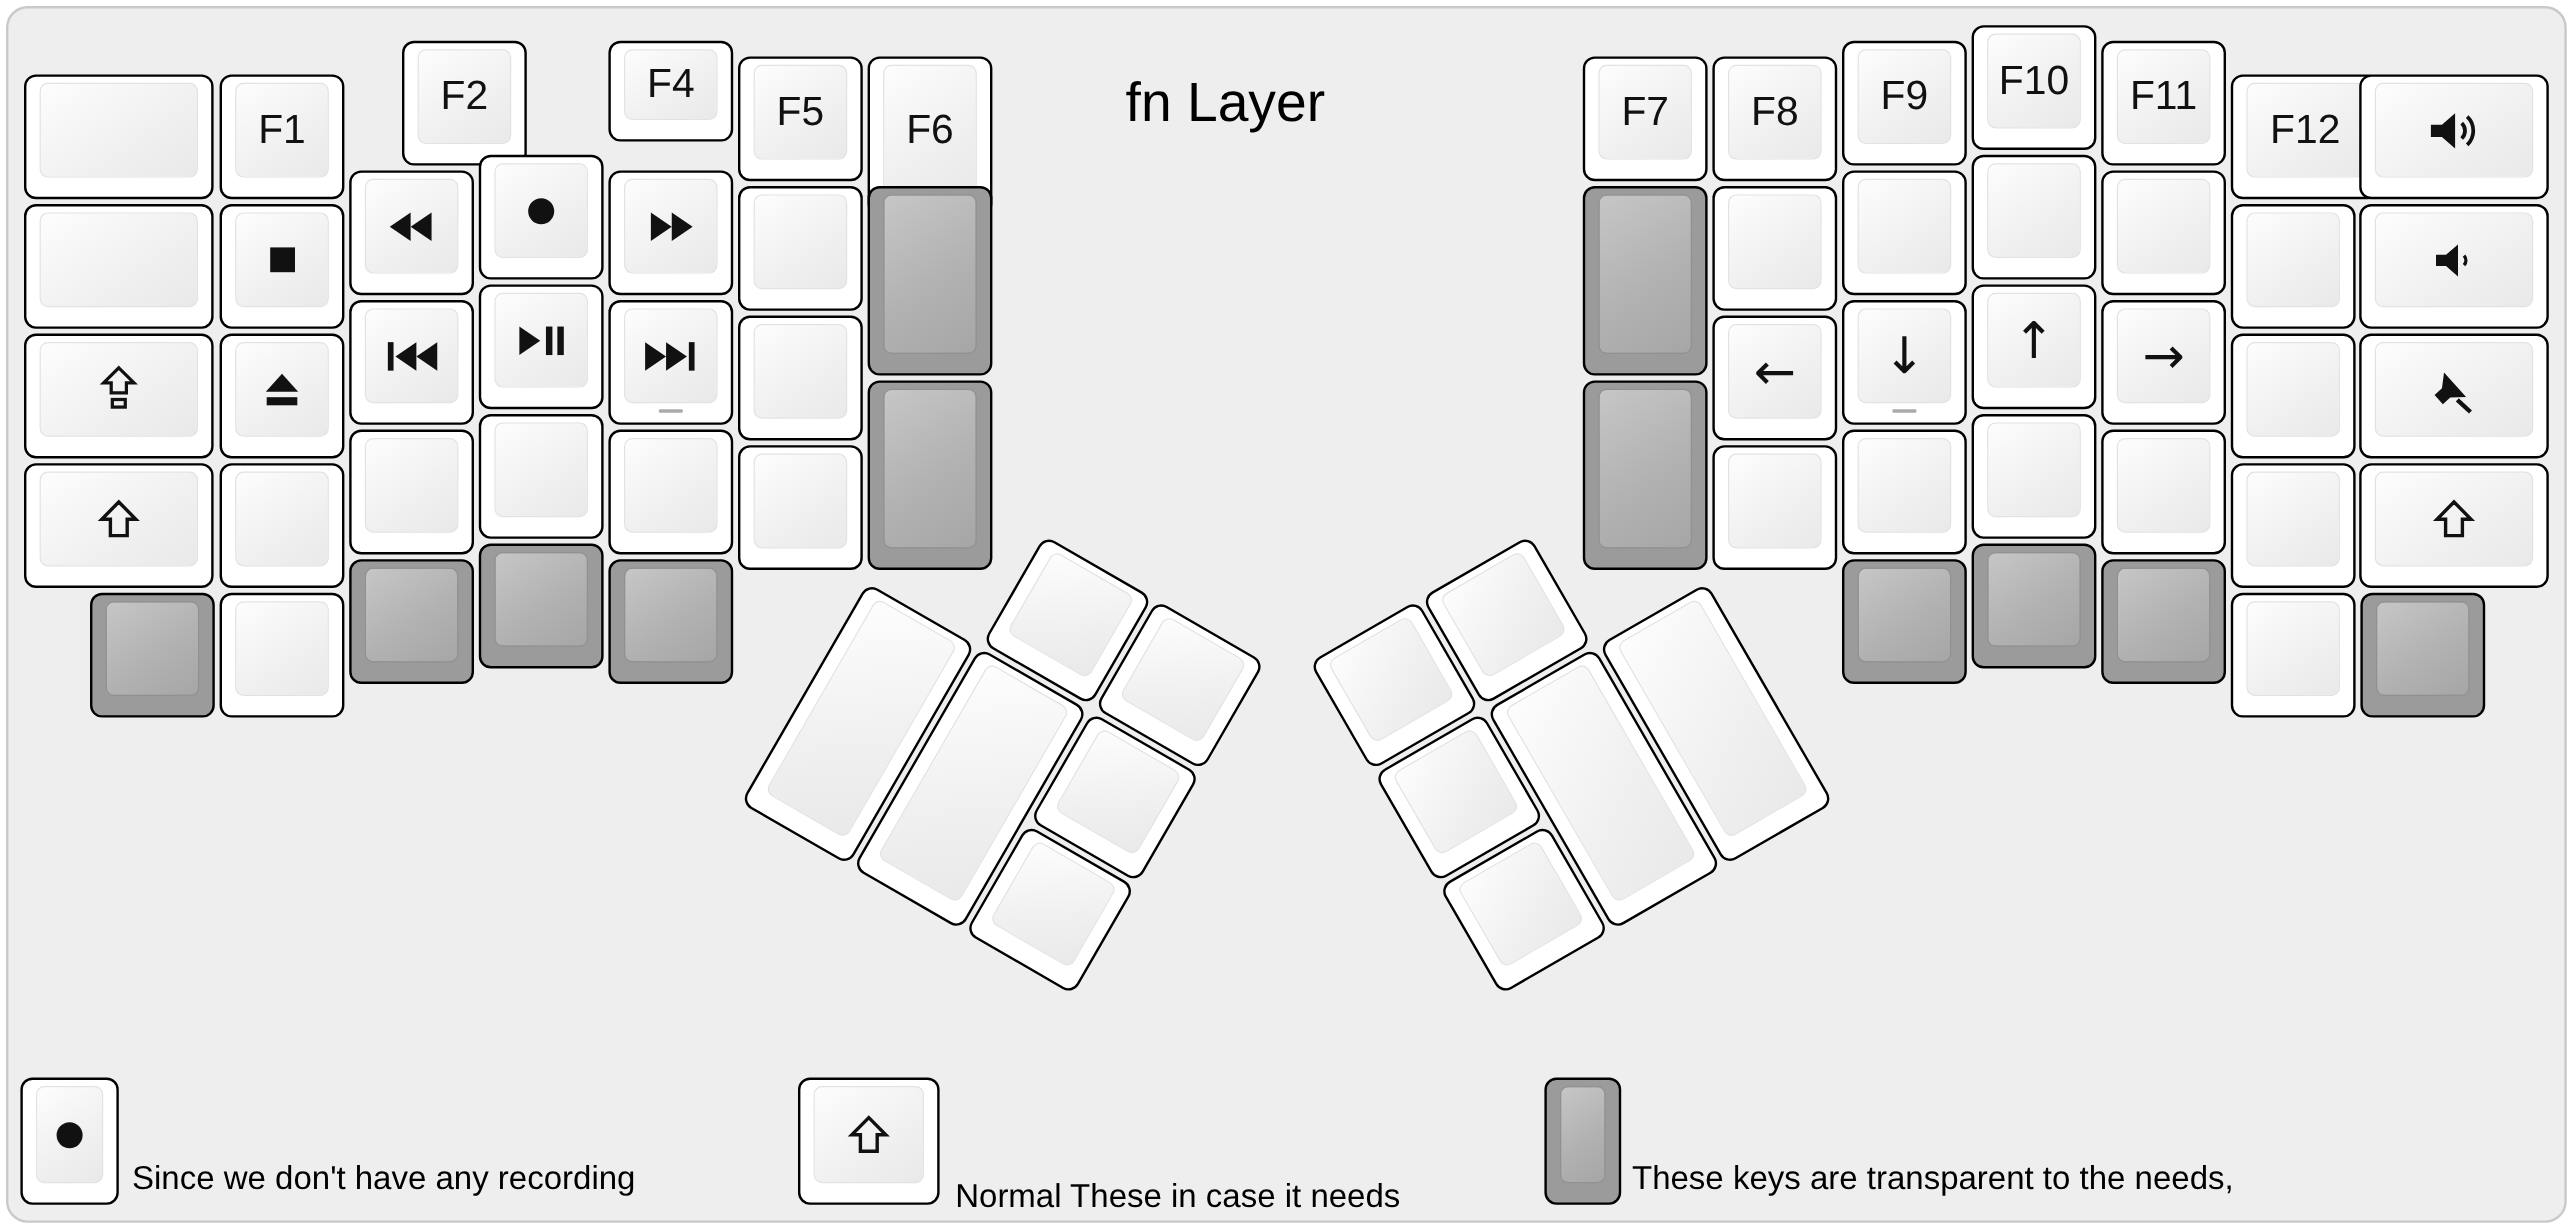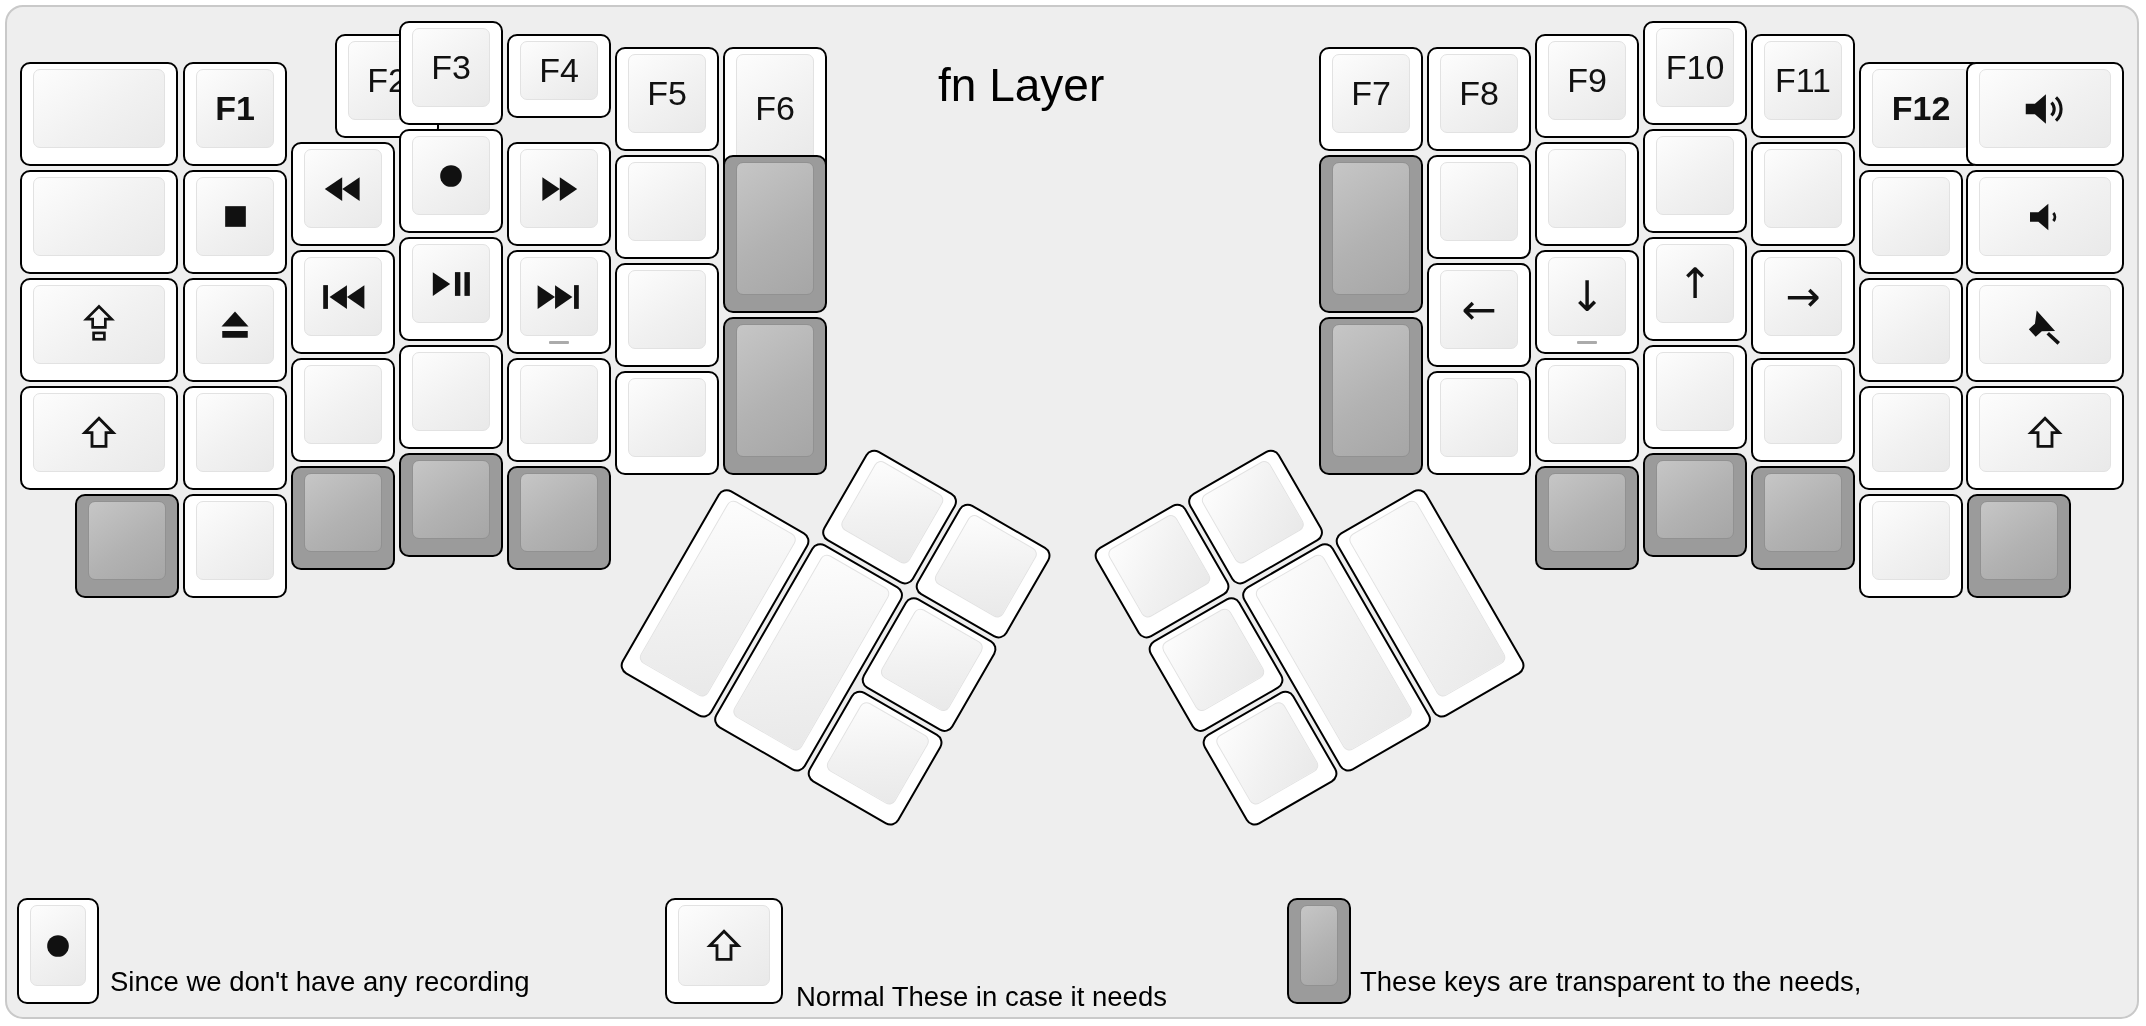--- a/index.html
+++ b/index.html
@@ -71,21 +71,21 @@
           <span>
             <svg width="40" height="40" viewBox="0 0 24 24">
               <path class="line" d="M12 3.2 L20.5 11.8 H16.2 V20 H7.8 V11.8 H3.5 Z"></path>
             </svg>
           </span>
         </div>
       </div>
       <div class="key gray" style="left: 75px; top: 494px; width: 104px; height: 104px;">
         <div class="keytop"></div>
       </div>
-      <div class="key white" style="left: 183px; top: 62px; width: 104px; height: 104px; font-weight: bold;">
+      <div class="key white" style="left: 183px; top: 62px; width: 104px; height: 104px;">
         <div class="keytop">
           <span class="key-label">F1</span>
         </div>
       </div>
       <div class="key white" style="left: 183px; top: 170px; width: 104px; height: 104px;">
         <div class="keytop">
           <span>
             <svg width="31" height="31" viewBox="0 0 24 24">
               <rect class="fill" x="4" y="4" width="16" height="16"></rect>
             </svg>
@@ -133,25 +133,20 @@
             </svg>
           </span>
         </div>
       </div>
       <div class="key white" style="left: 291px; top: 358px; width: 104px; height: 104px;">
         <div class="keytop"></div>
       </div>
       <div class="key gray" style="left: 291px; top: 466px; width: 104px; height: 104px;">
         <div class="keytop"></div>
       </div>
-      <div class="key white" style="left: 399px; top: 21px; width: 104px; height: 104px;">
-        <div class="keytop">
-          <span class="key-label">F3</span>
-        </div>
-      </div>
       <div class="key white" style="left: 399px; top: 129px; width: 104px; height: 104px;">
         <div class="keytop">
           <span>
             <svg width="40" height="40" viewBox="0 0 24 24">
               <circle class="fill" cx="12" cy="12" r="6.5"></circle>
             </svg>
           </span>
         </div>
       </div>
       <div class="key white" style="left: 399px; top: 237px; width: 104px; height: 104px;">
@@ -307,21 +302,21 @@
         <div class="keytop">
           <span><span class="arrow-glyph">→</span></span>
         </div>
       </div>
       <div class="key white" style="left: 1751px; top: 358px; width: 104px; height: 104px;">
         <div class="keytop"></div>
       </div>
       <div class="key gray" style="left: 1751px; top: 466px; width: 104px; height: 104px;">
         <div class="keytop"></div>
       </div>
-      <div class="key white" style="left: 1859px; top: 62px; width: 124px; height: 104px; font-weight: bold;">
+      <div class="key white" style="left: 1859px; top: 62px; width: 124px; height: 104px;">
         <div class="keytop">
           <span class="key-label">F12</span>
         </div>
       </div>
       <div class="key white" style="left: 1859px; top: 170px; width: 104px; height: 104px;">
         <div class="keytop"></div>
       </div>
       <div class="key white" style="left: 1859px; top: 278px; width: 104px; height: 104px;">
         <div class="keytop"></div>
       </div>

